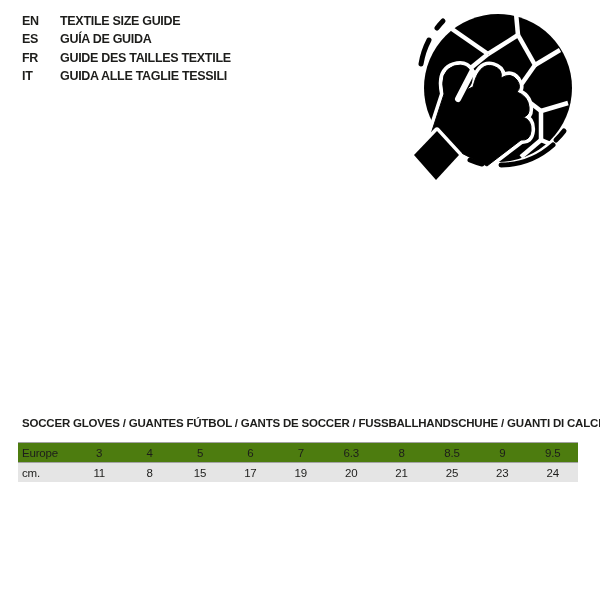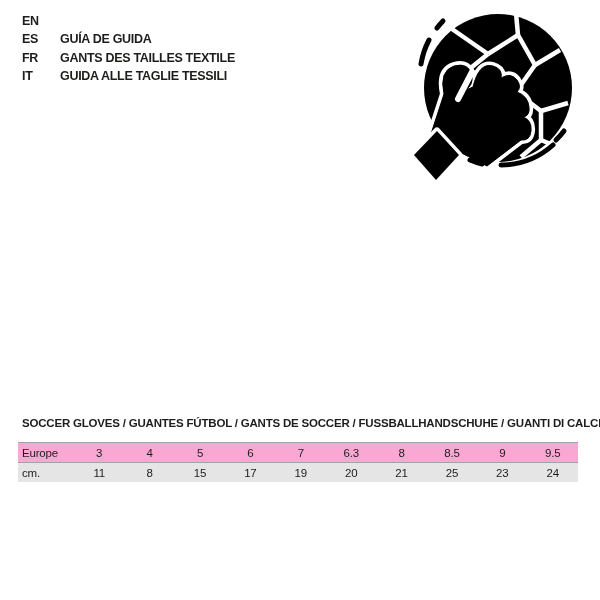--- a/index.html
+++ b/index.html
@@ -24,39 +24,40 @@
   .table-title{
     font-size:11.5px;font-weight:bold;letter-spacing:-0.2px;line-height:14px;
     margin:0 0 12px 4px;white-space:nowrap;
   }
   table.size-table{
     width:560px;border-collapse:collapse;table-layout:fixed;
     font-size:11.5px;letter-spacing:-0.2px;
   }
   table.size-table td{height:19px;text-align:center;padding:0;vertical-align:middle;}
   table.size-table td.row-label{text-align:left;padding-left:4px;}
-  tr.row-europe{background:#f9a8d4;border-top:1px solid #a3a3a3;border-bottom:1px solid #a3a3a3;}
+  tr.row-europe{background:#4d7c0f;border-top:1px solid #a3a3a3;border-bottom:1px solid #a3a3a3;}
   tr.row-cm{background:#e5e5e5;}
 </style>
 </head>
 <body>
 
 <div class="canvas">
 
   <div class="lang-list">
     <div class="lang-row">
       <span class="lang-code">EN</span>
+      <span class="lang-label">TEXTILE SIZE GUIDE</span>
     </div>
     <div class="lang-row">
       <span class="lang-code">ES</span>
       <span class="lang-label">GUÍA DE GUIDA</span>
     </div>
     <div class="lang-row">
       <span class="lang-code">FR</span>
-      <span class="lang-label">GANTS DES TAILLES TEXTILE</span>
+      <span class="lang-label">GUIDE DES TAILLES TEXTILE</span>
     </div>
     <div class="lang-row">
       <span class="lang-code">IT</span>
       <span class="lang-label">GUIDA ALLE TAGLIE TESSILI</span>
     </div>
   </div>
 
   <div class="icon-wrap">
     <svg width="180" height="190" viewBox="0 0 180 190" xmlns="http://www.w3.org/2000/svg">
 

